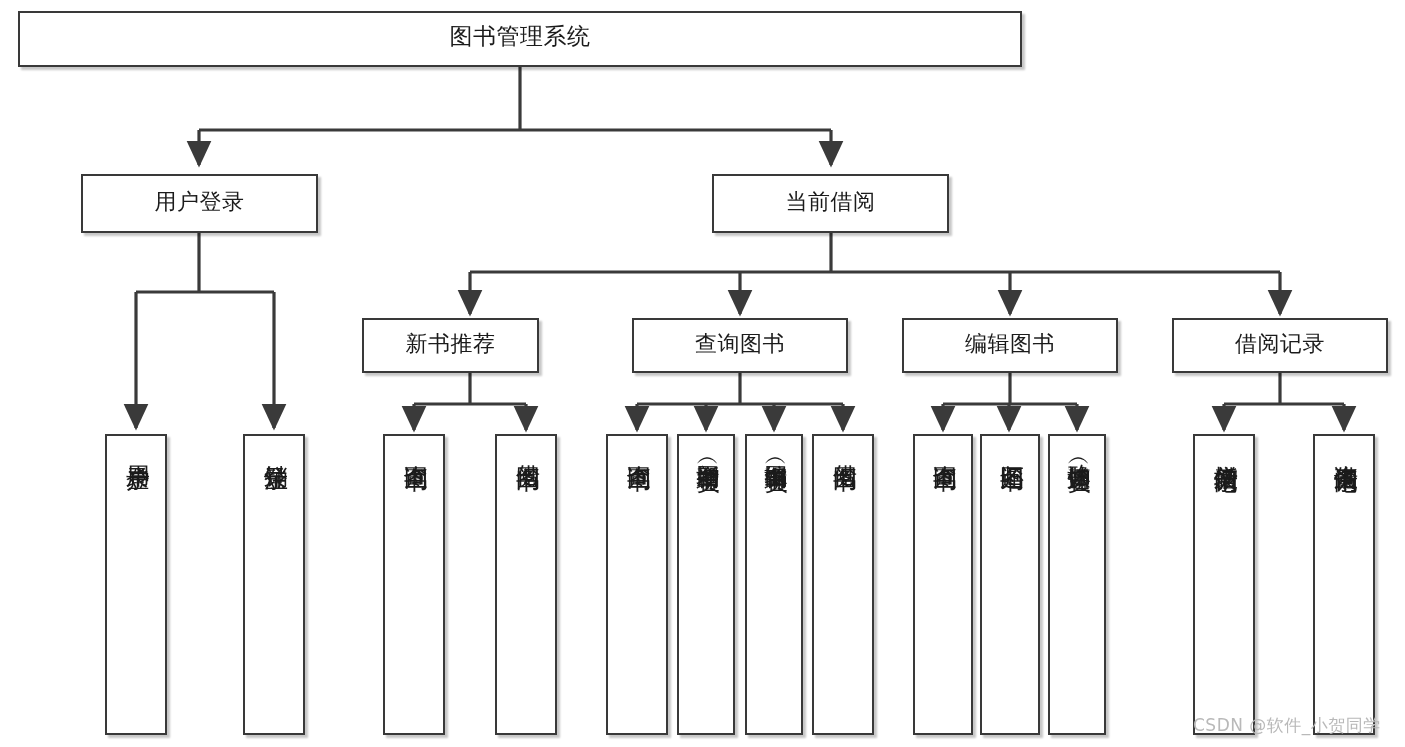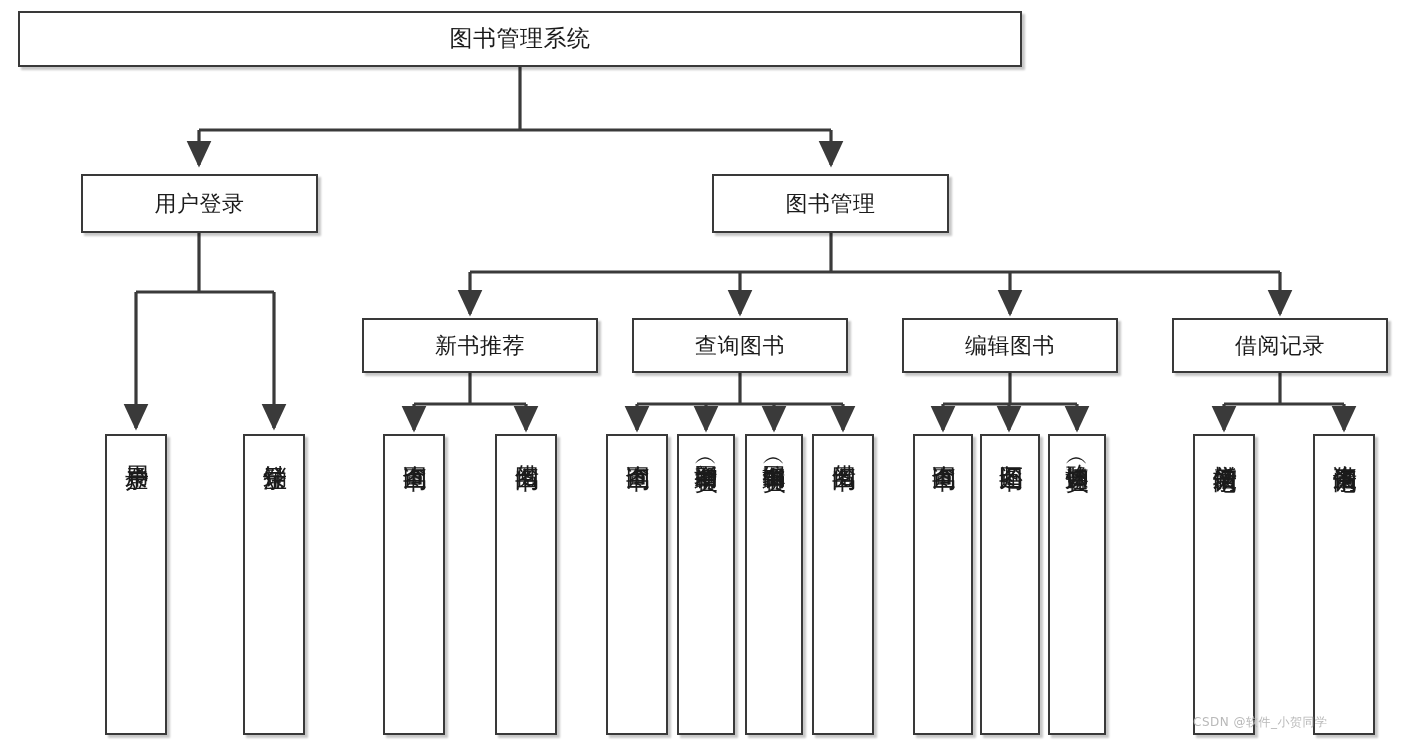--- a/index.html
+++ b/index.html
@@ -35,20 +35,21 @@
     display: flex;
     align-items: center;
     justify-content: center;
     color: #1b1b1b;
     line-height: 1.18;
   }
   .node .label {
     display: block;
     text-align: center;
     white-space: pre-line;
+    font-family: Liberation Mono, monospace;
   }
   
   .node.horiz .label {
     writing-mode: horizontal-tb;
     font-size: 22px;
     letter-spacing: 0.5px;
   }
   .node.root .label {
     font-size: 23px;
   }
@@ -66,21 +67,21 @@
     letter-spacing: 1px;
     text-align: start;
   }
   .node.vert.two-col .label {
     font-size: 23px;
   }
   #watermark {
     position: absolute;
     left: 1193px;
     top: 714px;
-    font-size: 12px;
+    font-size: 17px;
     color: #b9b9b9;
     white-space: nowrap;
     font-family: "DejaVu Sans", "Liberation Sans", sans-serif;
     letter-spacing: 0.5px;
   }
 </style>
 </head>
 <body>
 
 <div id="diagram-root">
@@ -137,24 +138,24 @@
 
   <div class="node horiz root" style="left:18px; top:11px; width:1004px; height:56px;">
     <span class="label">图书管理系统</span>
   </div>
 
   <div class="node horiz" style="left:81px; top:174px; width:237px; height:59px;">
     <span class="label">用户登录</span>
   </div>
 
   <div class="node horiz" style="left:712px; top:174px; width:237px; height:59px;">
-    <span class="label">图书管理</span>
-  </div>
-
-  <div class="node horiz" style="left:362px; top:318px; width:236px; height:55px;">
+    <span class="label">当前借阅</span>
+  </div>
+
+  <div class="node horiz" style="left:362px; top:318px; width:177px; height:55px;">
     <span class="label">新书推荐</span>
   </div>
 
   <div class="node horiz" style="left:632px; top:318px; width:216px; height:55px;">
     <span class="label">查询图书</span>
   </div>
 
   <div class="node horiz" style="left:902px; top:318px; width:216px; height:55px;">
     <span class="label">编辑图书</span>
   </div>

